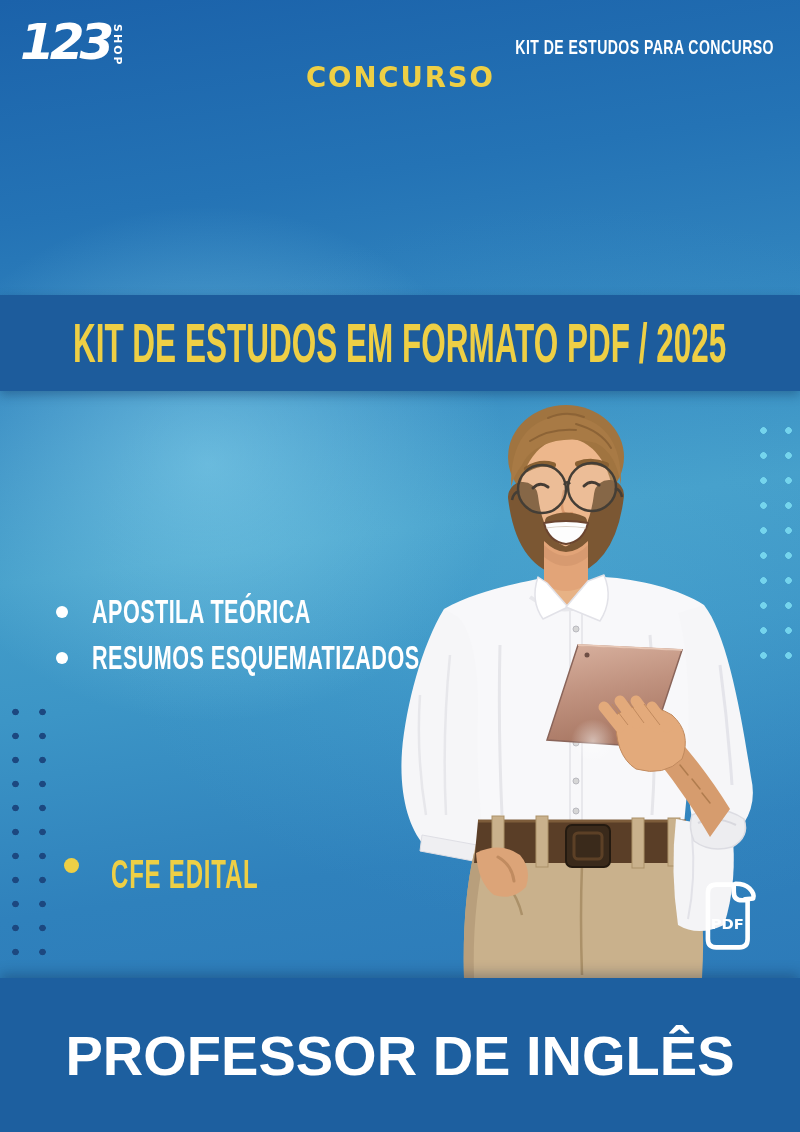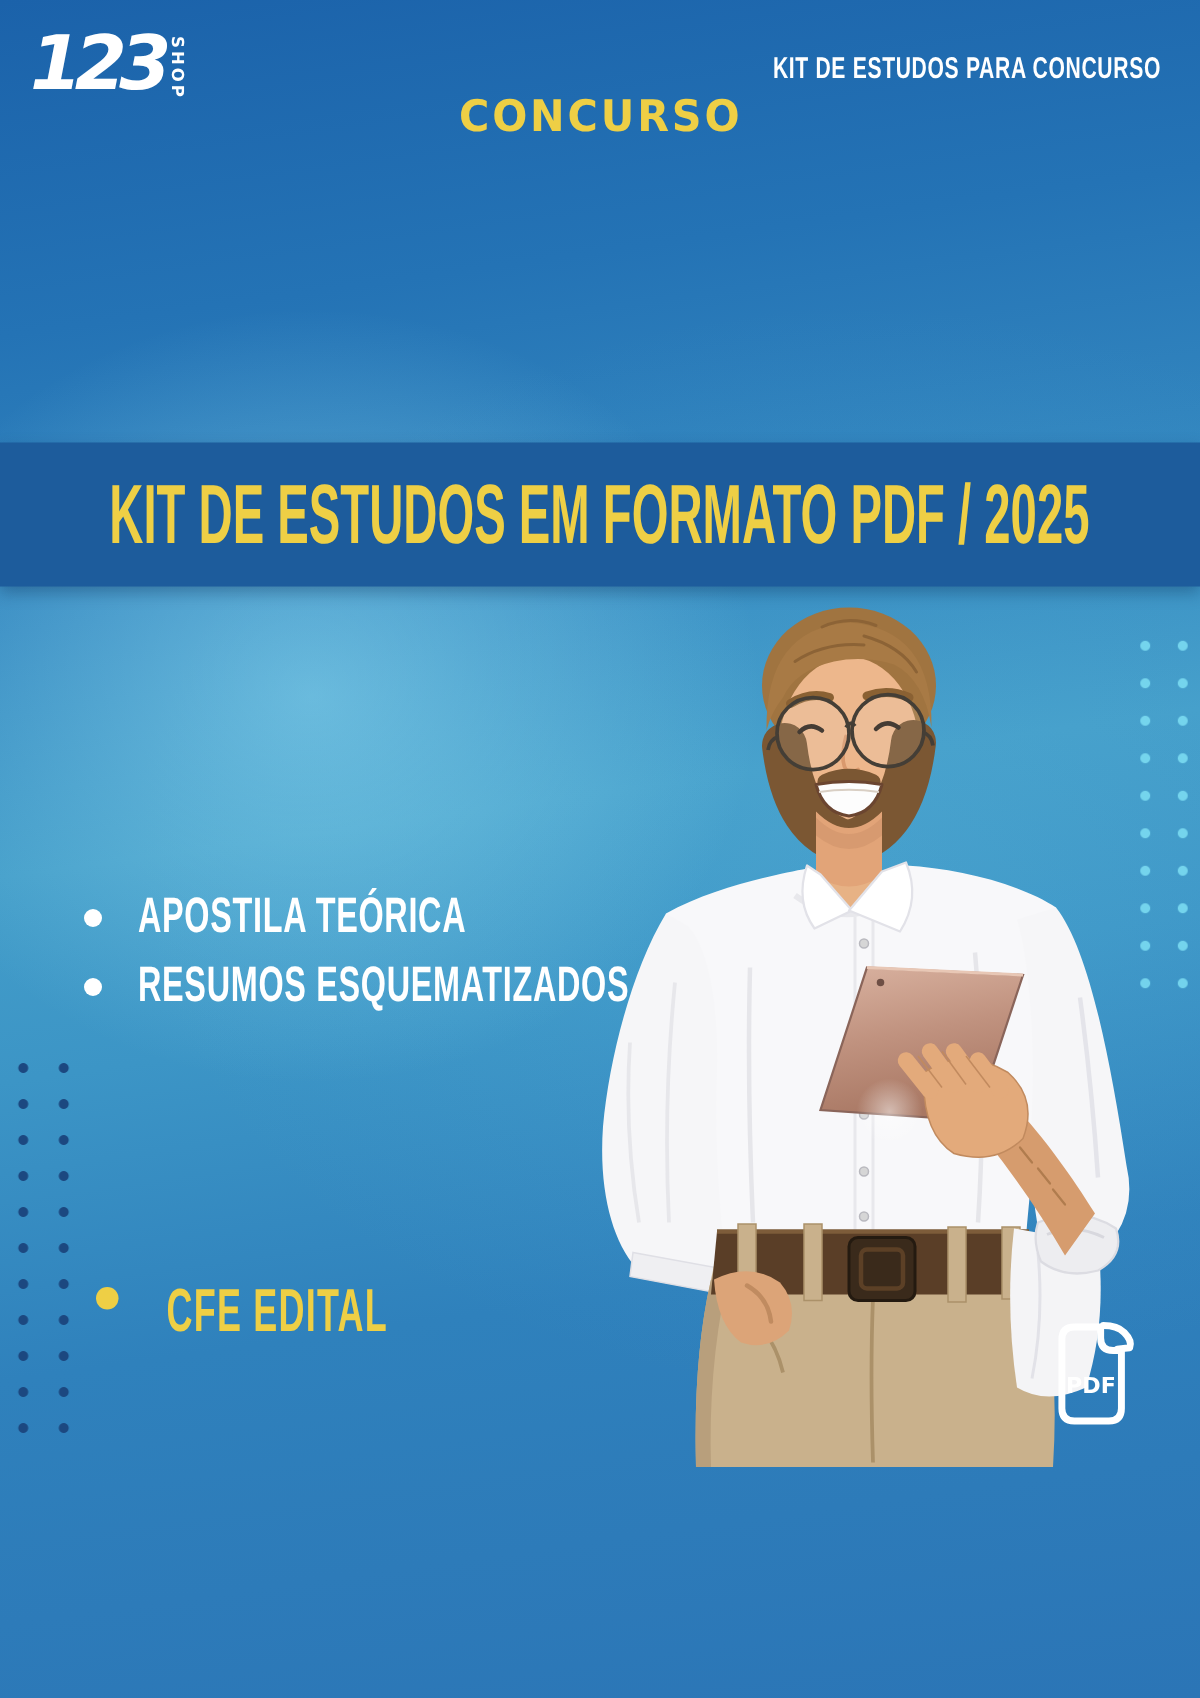--- a/index.html
+++ b/index.html
@@ -212,14 +212,17 @@
         <path d="M280,330 L264,309" fill="none"></path>
     </g>
   </svg>
 
   <svg class="abs pdf-svg" width="56" height="72" viewBox="0 0 60 78" aria-hidden="true">
     <path d="M14,5 H33 L33,13 Q33,22 42,22 H48 V64 Q48,73 39,73 H14 Q5,73 5,64 V14 Q5,5 14,5 Z" fill="none" stroke="#ffffff" stroke-width="5" stroke-linejoin="round"></path>
     <path d="M35,4 Q45,4 50,9 Q56,15 54,20 L45,21" fill="none" stroke="#ffffff" stroke-width="5" stroke-linecap="round" stroke-linejoin="round"></path>
     <text x="26" y="53" text-anchor="middle" font-family="DejaVu Sans" font-weight="bold" font-size="16" fill="#ffffff">PDF</text>
   </svg>
 
+  <div class="abs footer-band">
+    <span>PROFESSOR DE INGLÊS</span>
+  </div>
 
 </div>
 
 </body></html>

